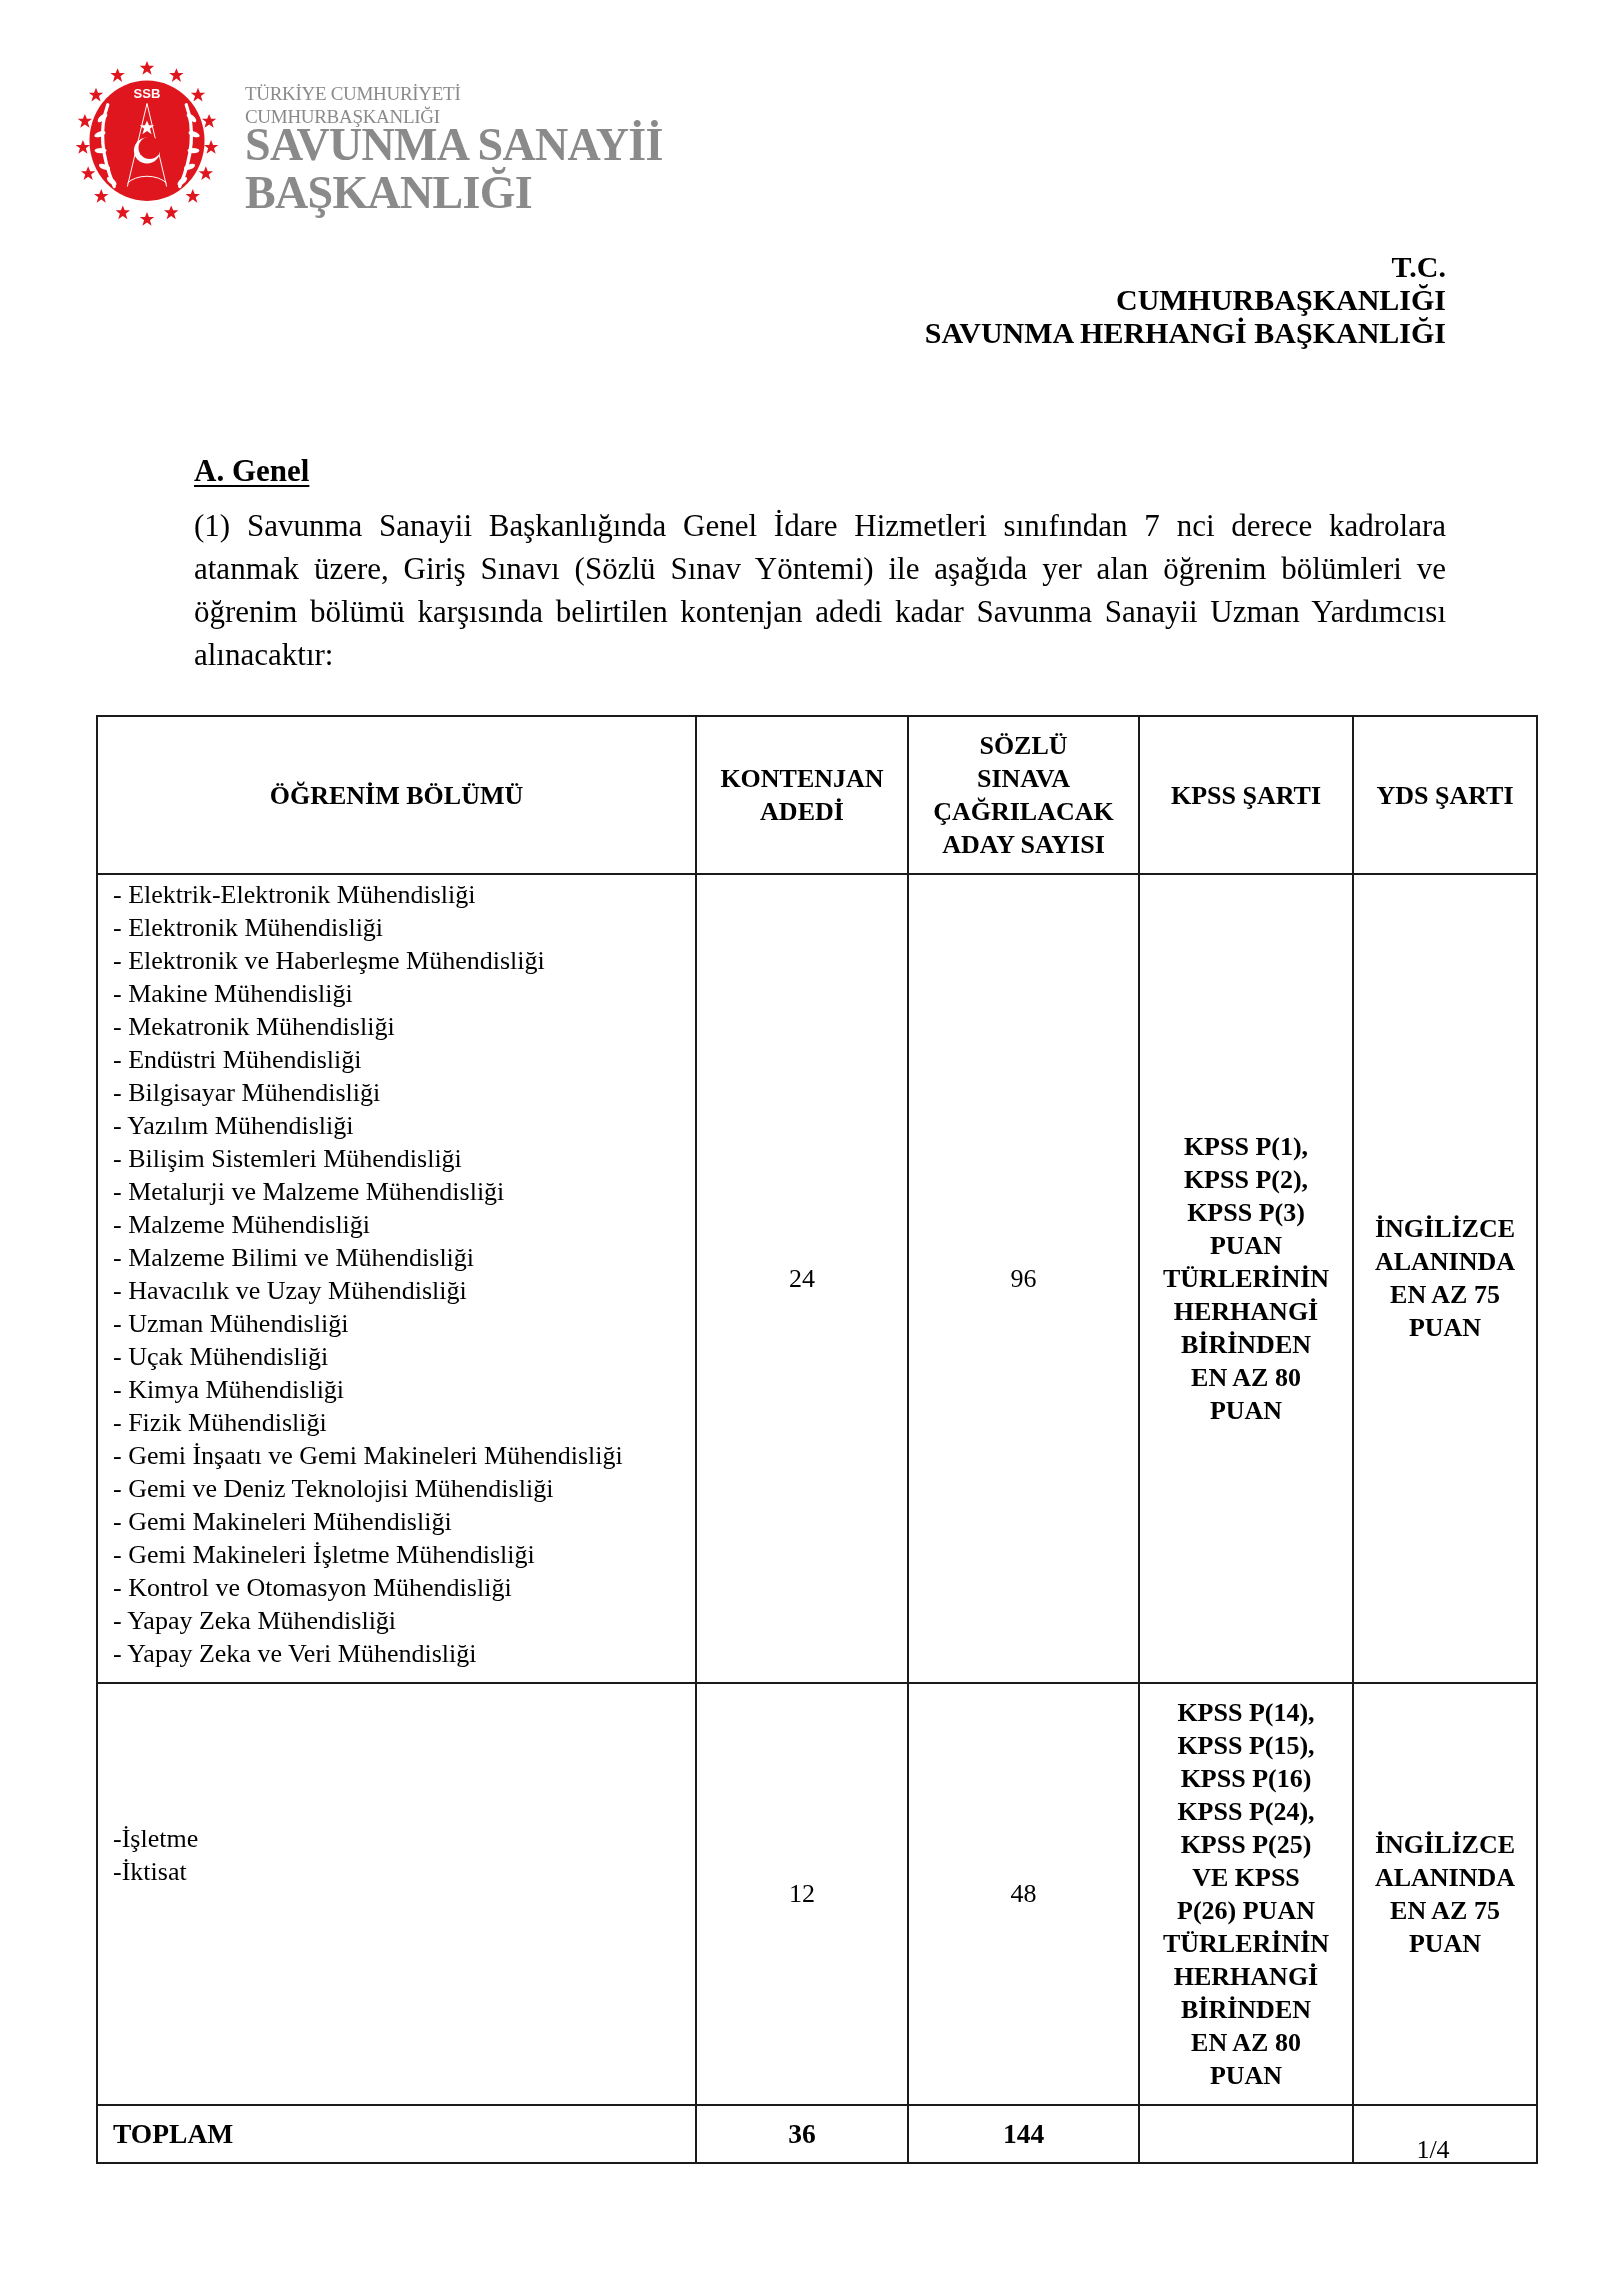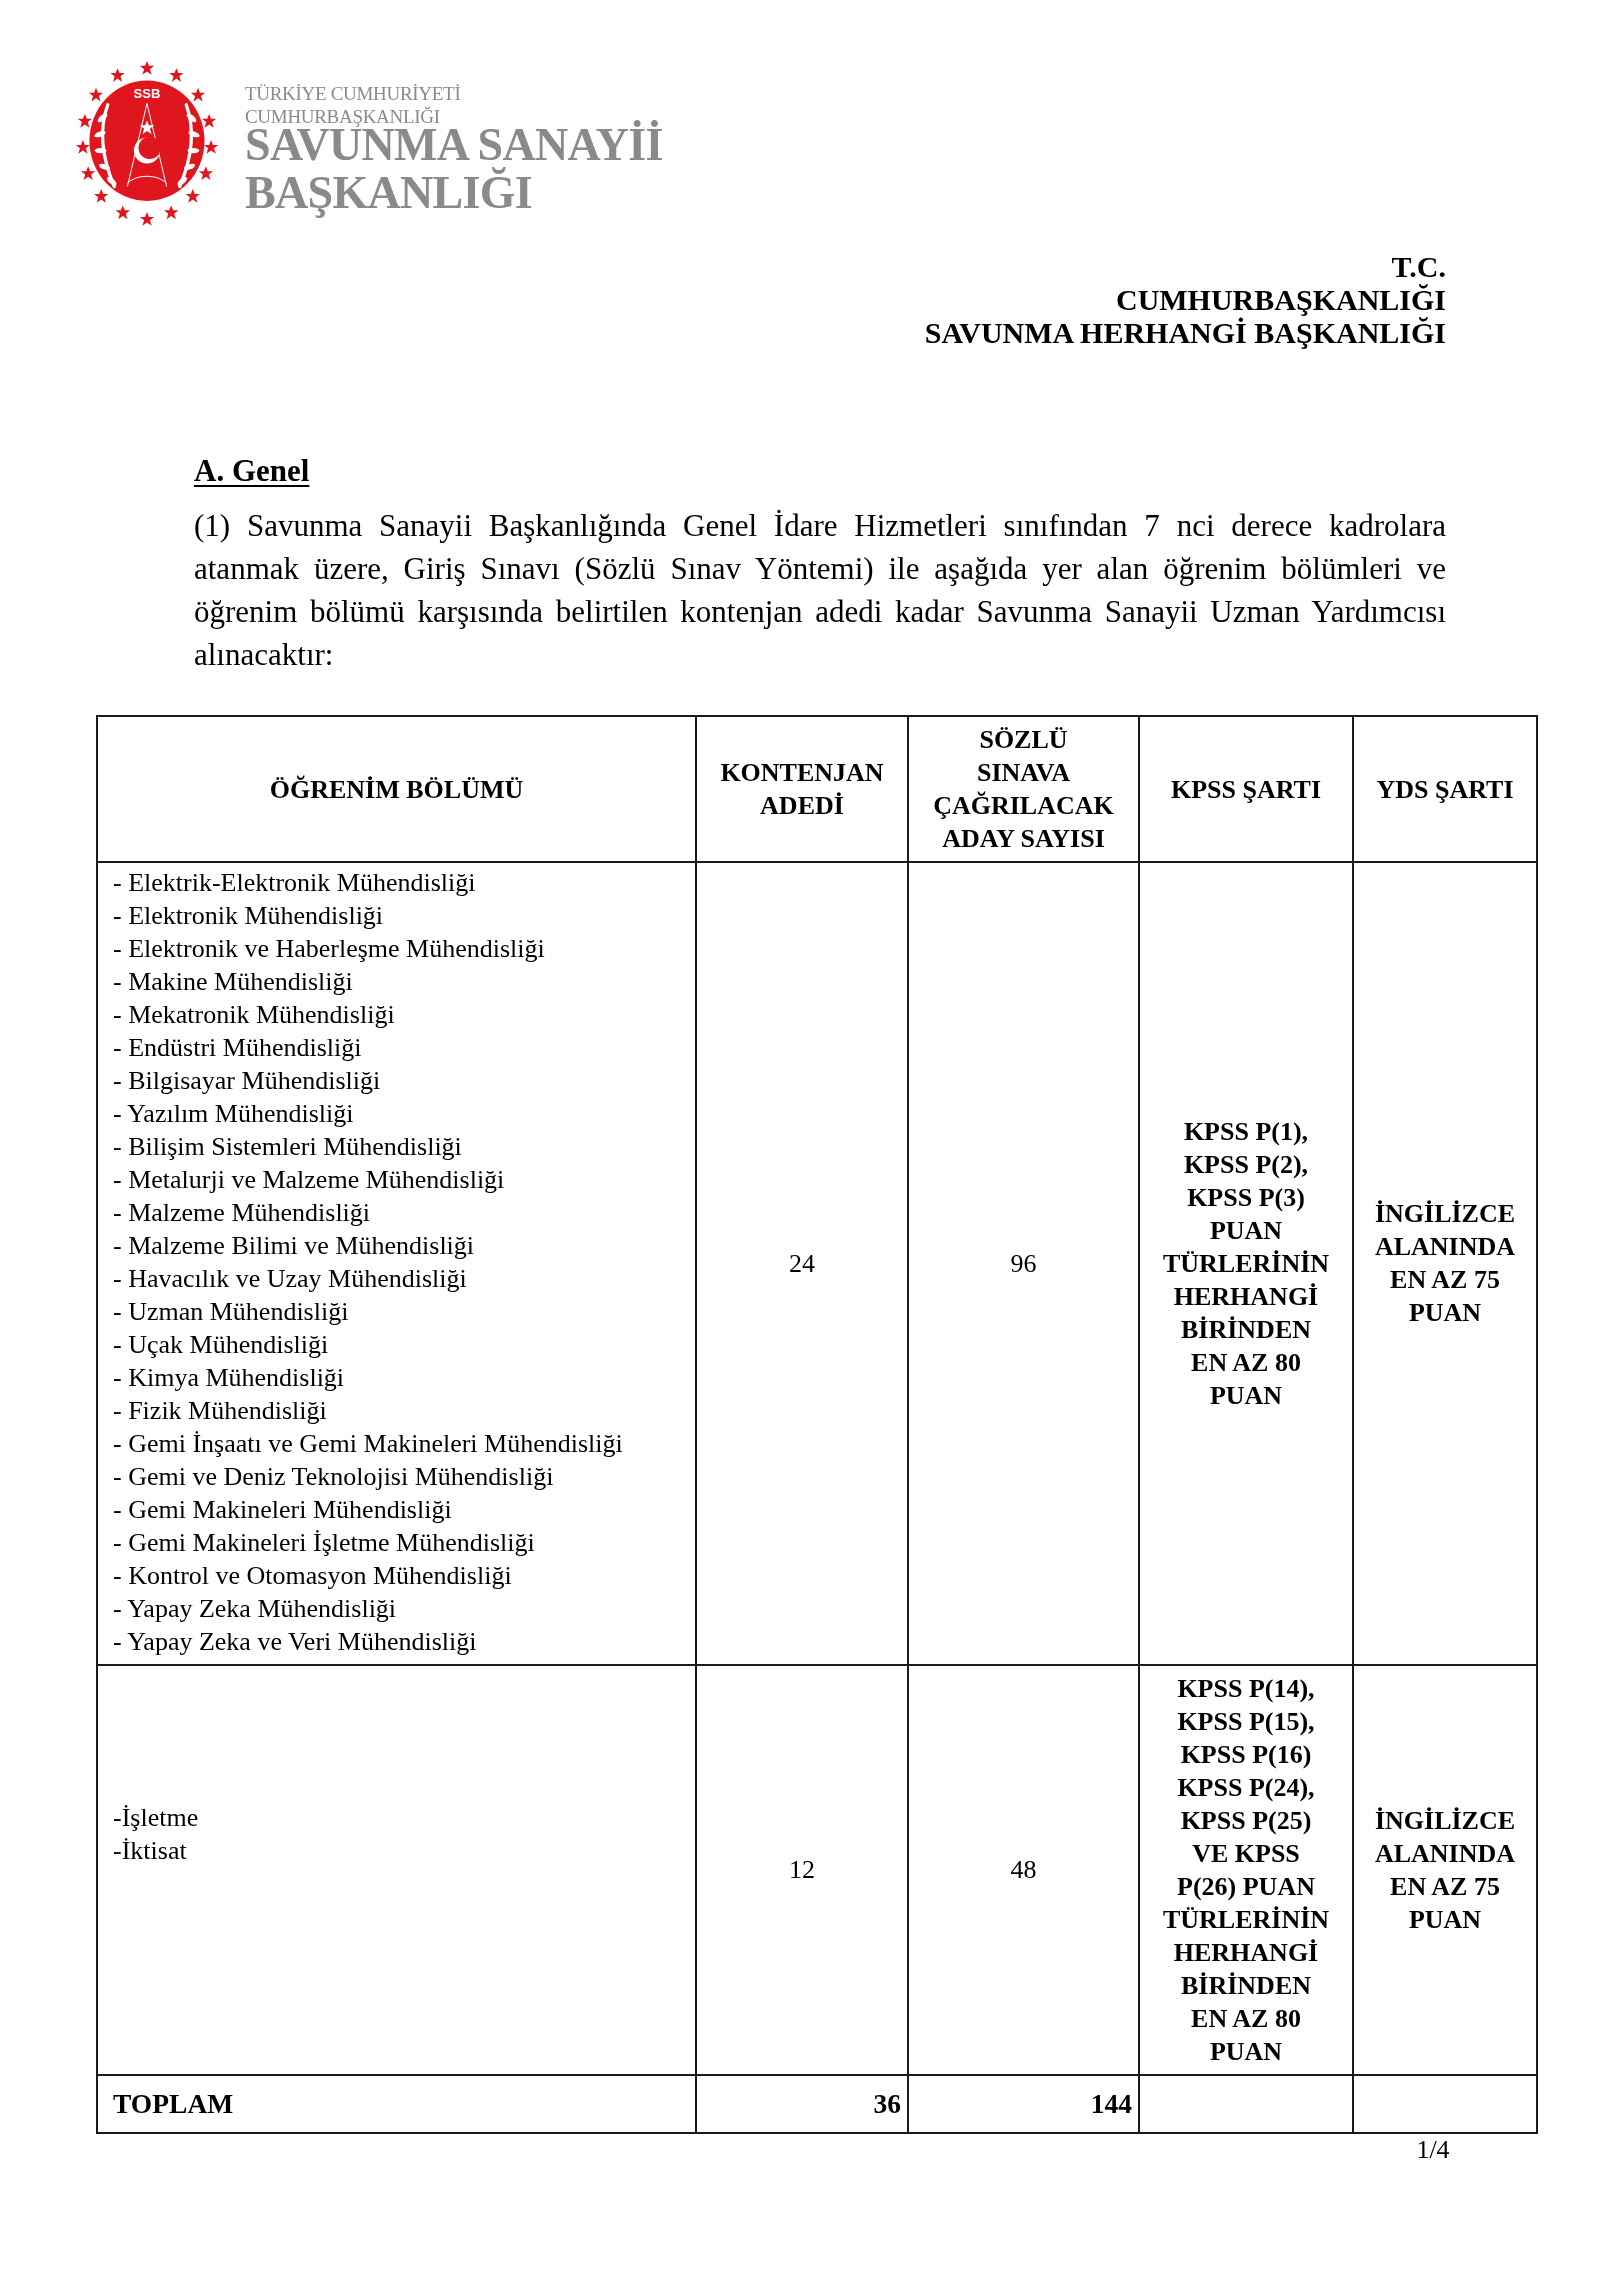--- a/index.html
+++ b/index.html
@@ -19,36 +19,36 @@
   #title div { white-space:nowrap; }
 
   
   #section-heading { left:194px; top:454px; font-size:31px; line-height:34px; font-weight:bold; text-decoration:underline; text-decoration-thickness:2px; text-underline-offset:3.9px; }
 
   
   #intro { left:194px; width:1252px; top:504px; font-size:31px; line-height:43px; text-align:justify; }
 
   
   #table { left:96px; top:715px; width:1440px; border-collapse:collapse; table-layout:fixed; font-size:26px; }
-  #table td, #table th { border:2px solid #1a1a1a; padding:6px; vertical-align:middle; }
+  #table td, #table th { border:2px solid #1a1a1a; padding:12px; vertical-align:middle; }
   #table th { font-weight:bold; text-align:center; line-height:33px; }
   .col1 { width:599px; } .col2 { width:212px; } .col3 { width:231px; } .col4 { width:214px; } .col5 { width:184px; }
   .hdr-row { height:133px; }
   .row1 { height:793px; }
   .row2 { height:398px; }
   .total-row { height:58px; }
   .dept-list { padding-left:15px !important; vertical-align:top !important; }
   .dept-list div { line-height:33px; white-space:nowrap; }
   .row1 .dept-list { padding-top:2.6px !important; }
   .row2 .dept-list { vertical-align:middle !important; padding-top:0 !important; }
   .num { text-align:center; line-height:33px; }
   .kpss, .yds { text-align:center; font-weight:bold; line-height:33px; }
   .kpss div, .yds div { white-space:nowrap; }
   .total-label { font-weight:bold; padding-left:15px !important; font-size:27.5px; }
-  .total-num { font-weight:bold; text-align:right; font-size:27.5px;border-radius:12px; }
+  .total-num { font-weight:bold; text-align:center; font-size:27.5px;border-radius:12px; }
 
   #page-number { left:1407px; top:2135px; font-size:26px; line-height:29px; width:52px; text-align:center; }
 </style>
 </head>
 <body>
 
 <div id="logo" class="abs">
   <svg id="logo-emblem" viewBox="0 0 260 260" xmlns="http://www.w3.org/2000/svg">
     <defs>
       <polygon id="st" points="0,-11 3,-3.5 11,-3.5 4.5,1.5 7,10 0,5 -7,10 -4.5,1.5 -11,-3.5 -3,-3.5"></polygon>

